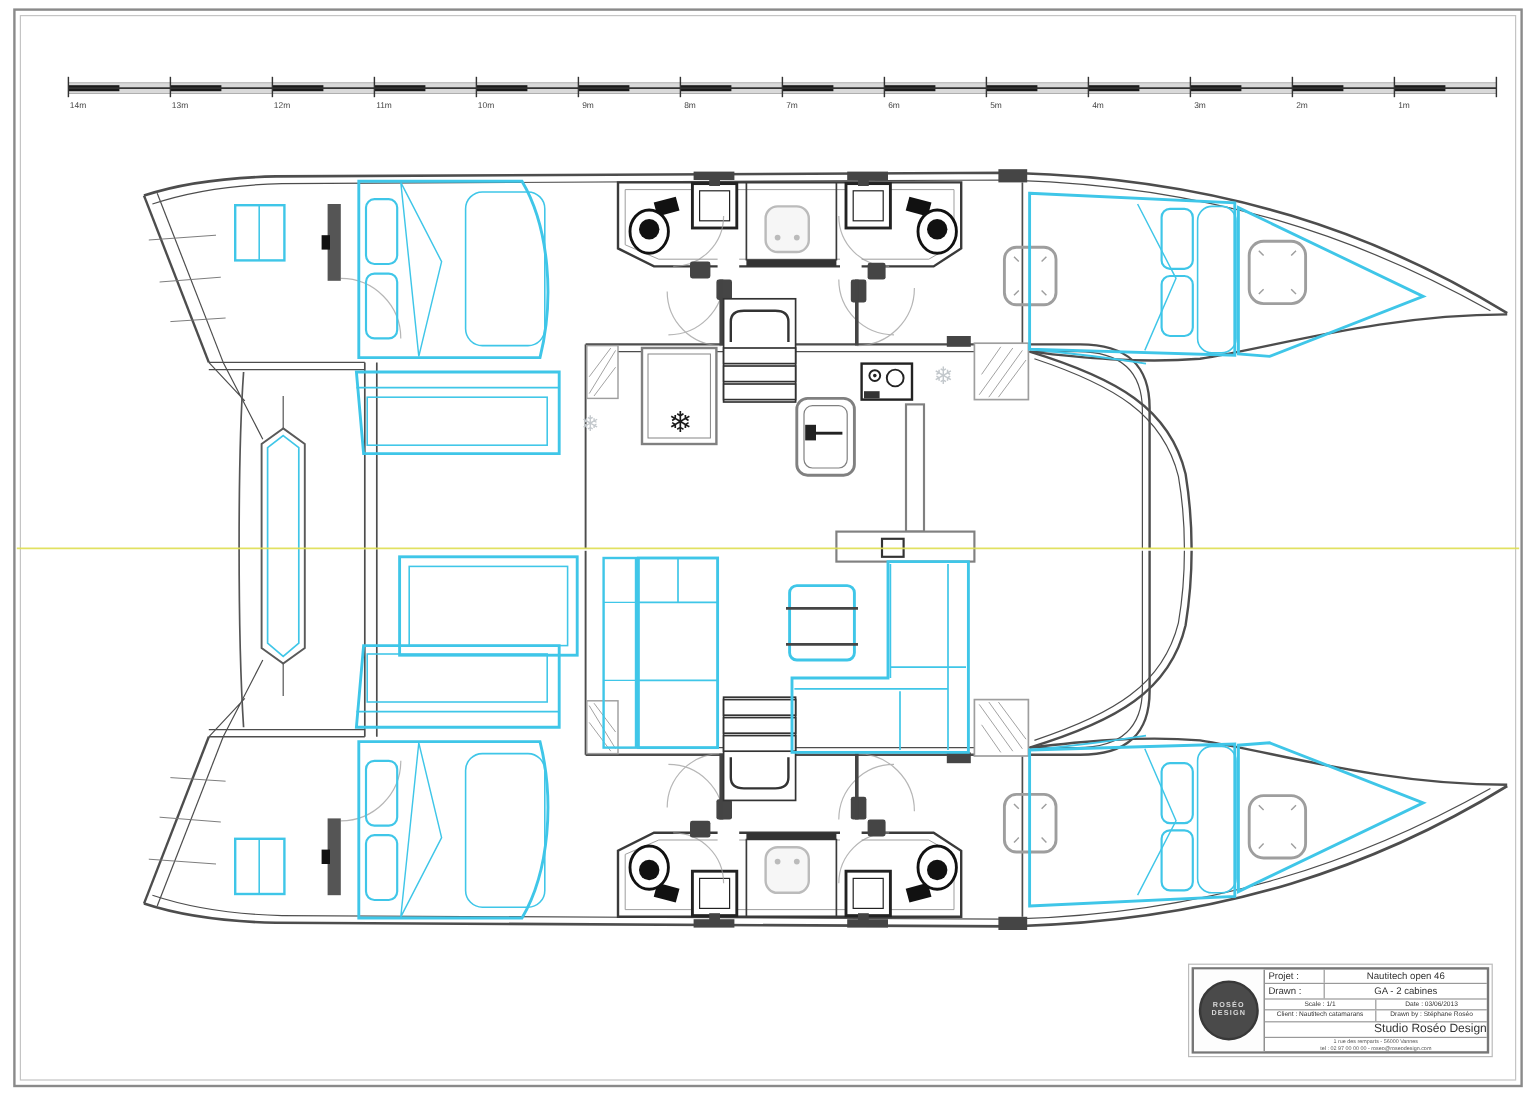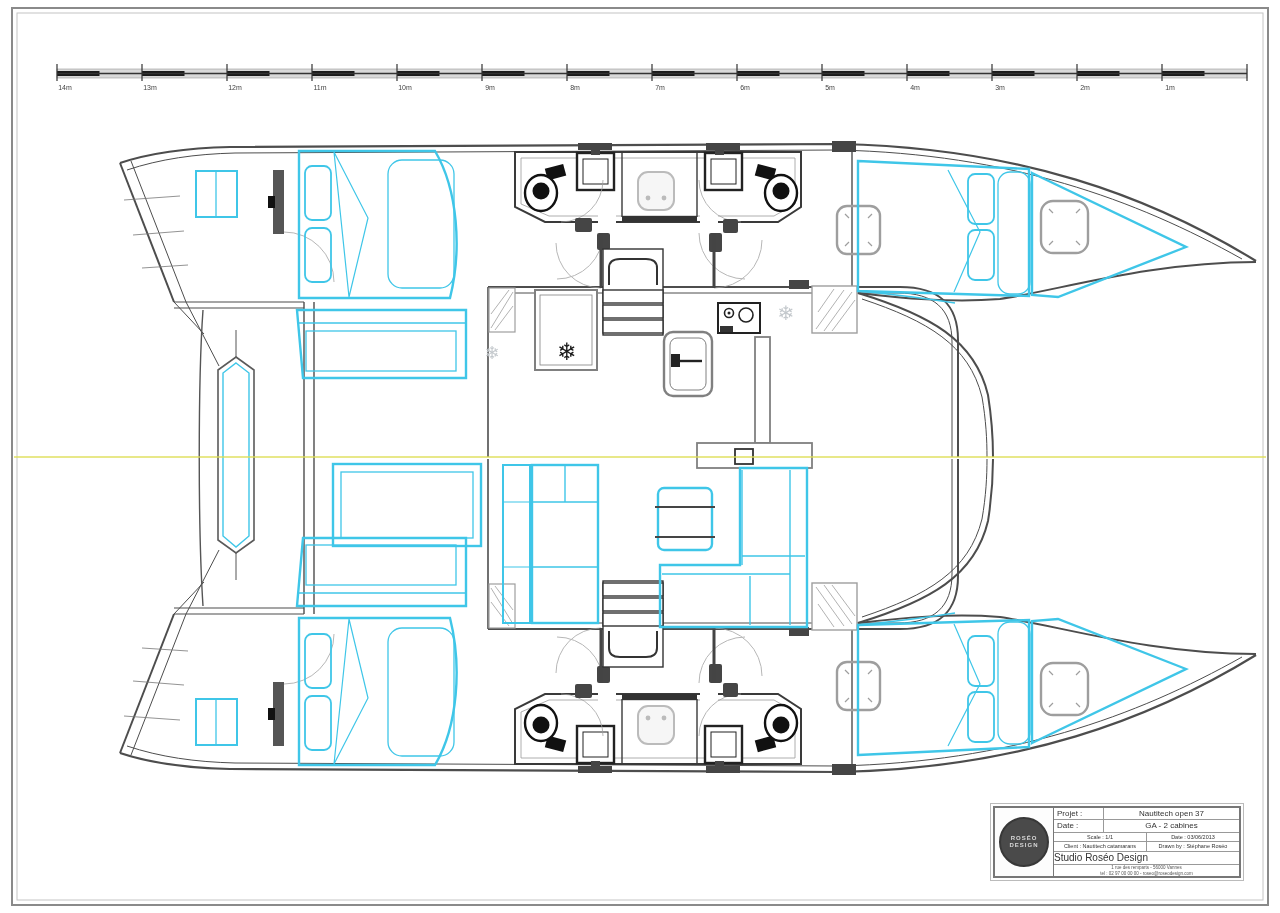--- a/index.html
+++ b/index.html
@@ -14,21 +14,21 @@
           align-items:center;justify-content:center;background:#fdfdfd;}
   .logo-circle{width:46px;height:46px;border-radius:50%;background:#4a4a4a;
           border:2px solid #383838;display:flex;flex-direction:column;align-items:center;
           justify-content:center;color:#d8d8d8;font-size:6px;font-weight:bold;
           letter-spacing:1px;line-height:7px;text-align:center;}
   .tb-rows{flex:1;display:flex;flex-direction:column;}
   .tb-row{display:flex;border-bottom:1px solid #999;align-items:center;}
   .tb-row:last-child{border-bottom:none;}
   .r1,.r2{height:12px;font-size:8px;}
   .r3,.r4{height:9px;font-size:5.5px;}
-  .r5{height:13px;font-size:10px;justify-content:flex-start;}
+  .r5{height:13px;font-size:10px;justify-content:flex-end;}
   .r6,.r7{height:6px;font-size:4.5px;justify-content:center;color:#555;border-bottom:none;}
   .lbl{width:46px;padding-left:3px;border-right:1px solid #999;height:100%;
        display:flex;align-items:center;}
   .val{flex:1;text-align:center;}
   .half{flex:1;display:flex;align-items:center;justify-content:center;height:100%;}
   .half + .half{border-left:1px solid #999;}
 </style>
 </head>
 <body>
 
@@ -305,24 +305,24 @@
 <div class="tblock">
   <div class="logo-cell">
     <div class="logo-circle">
       <span>ROSÉO</span>
       <span>DESIGN</span>
     </div>
   </div>
   <div class="tb-rows">
     <div class="tb-row r1">
       <span class="lbl">Projet :</span>
-      <span class="val">Nautitech open 37</span>
+      <span class="val">Nautitech open 46</span>
     </div>
     <div class="tb-row r2">
-      <span class="lbl">Date :</span>
+      <span class="lbl">Drawn :</span>
       <span class="val">GA - 2 cabines</span>
     </div>
     <div class="tb-row r3">
       <span class="half">Scale : 1/1</span>
       <span class="half">Date : 03/06/2013</span>
     </div>
     <div class="tb-row r4">
       <span class="half">Client : Nautitech catamarans</span>
       <span class="half">Drawn by : Stéphane Roséo</span>
     </div>

